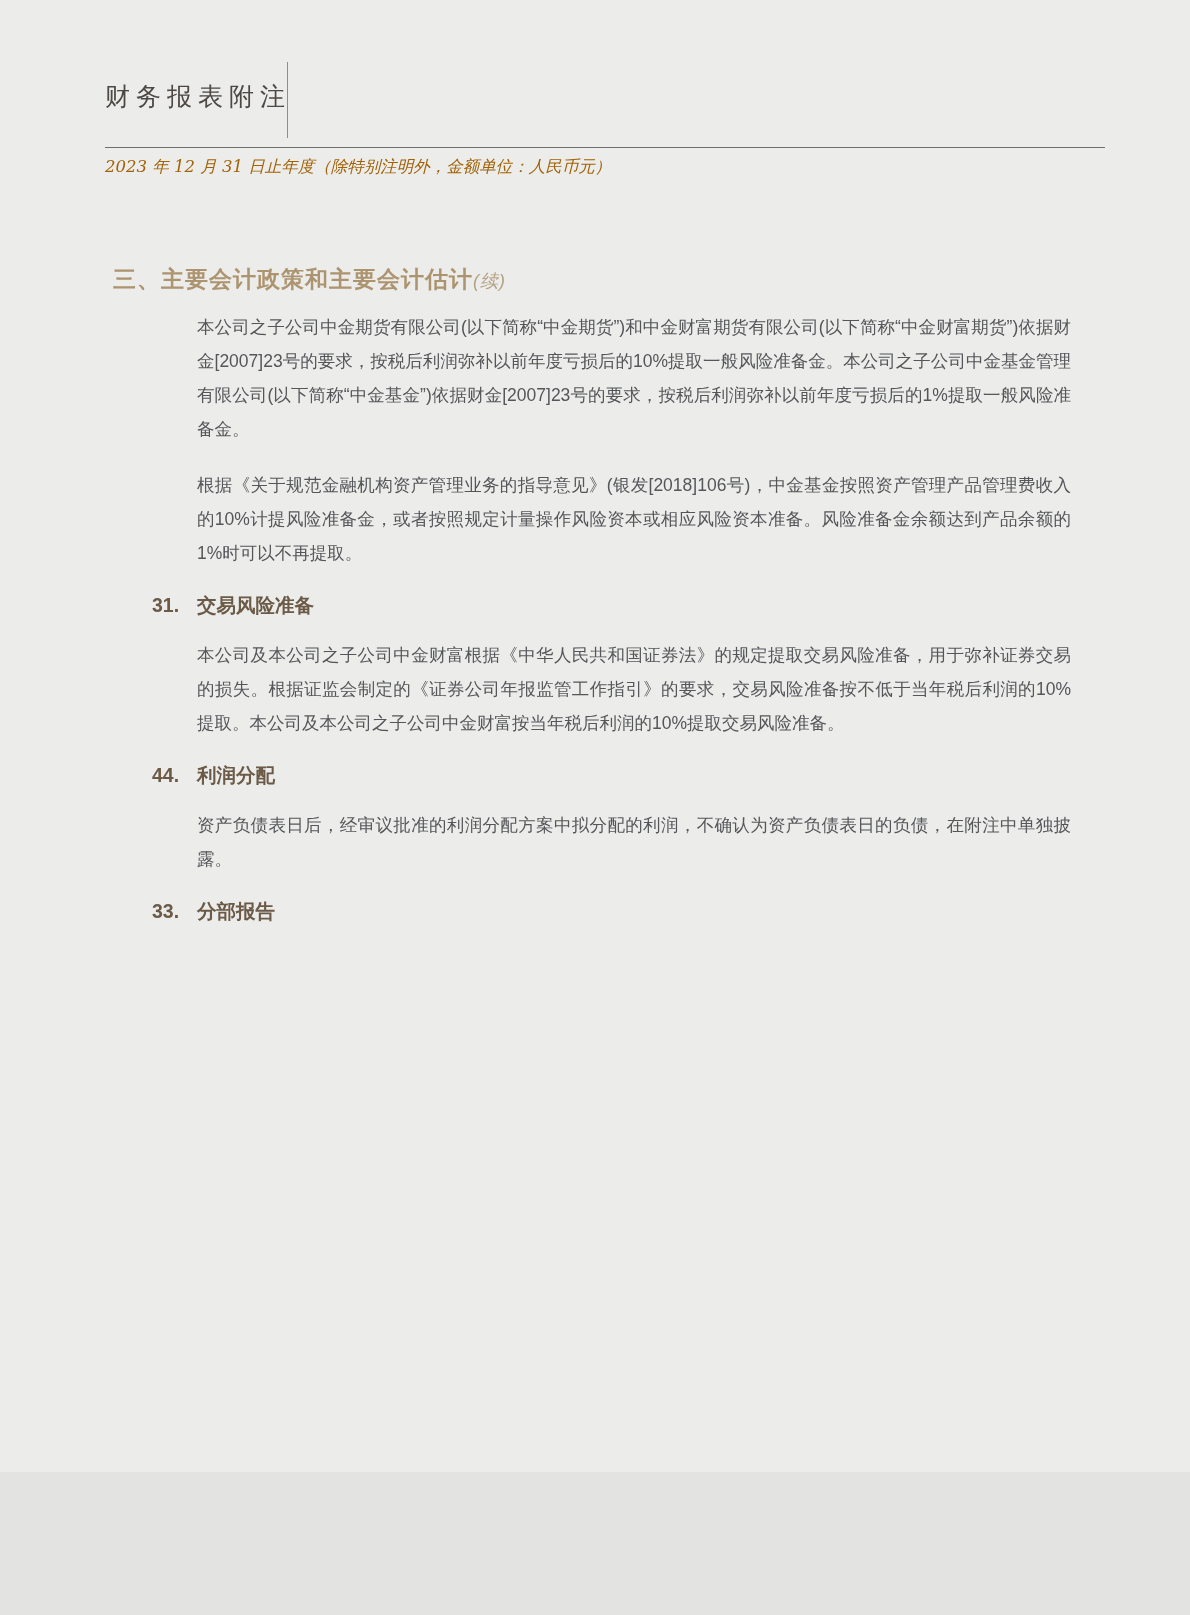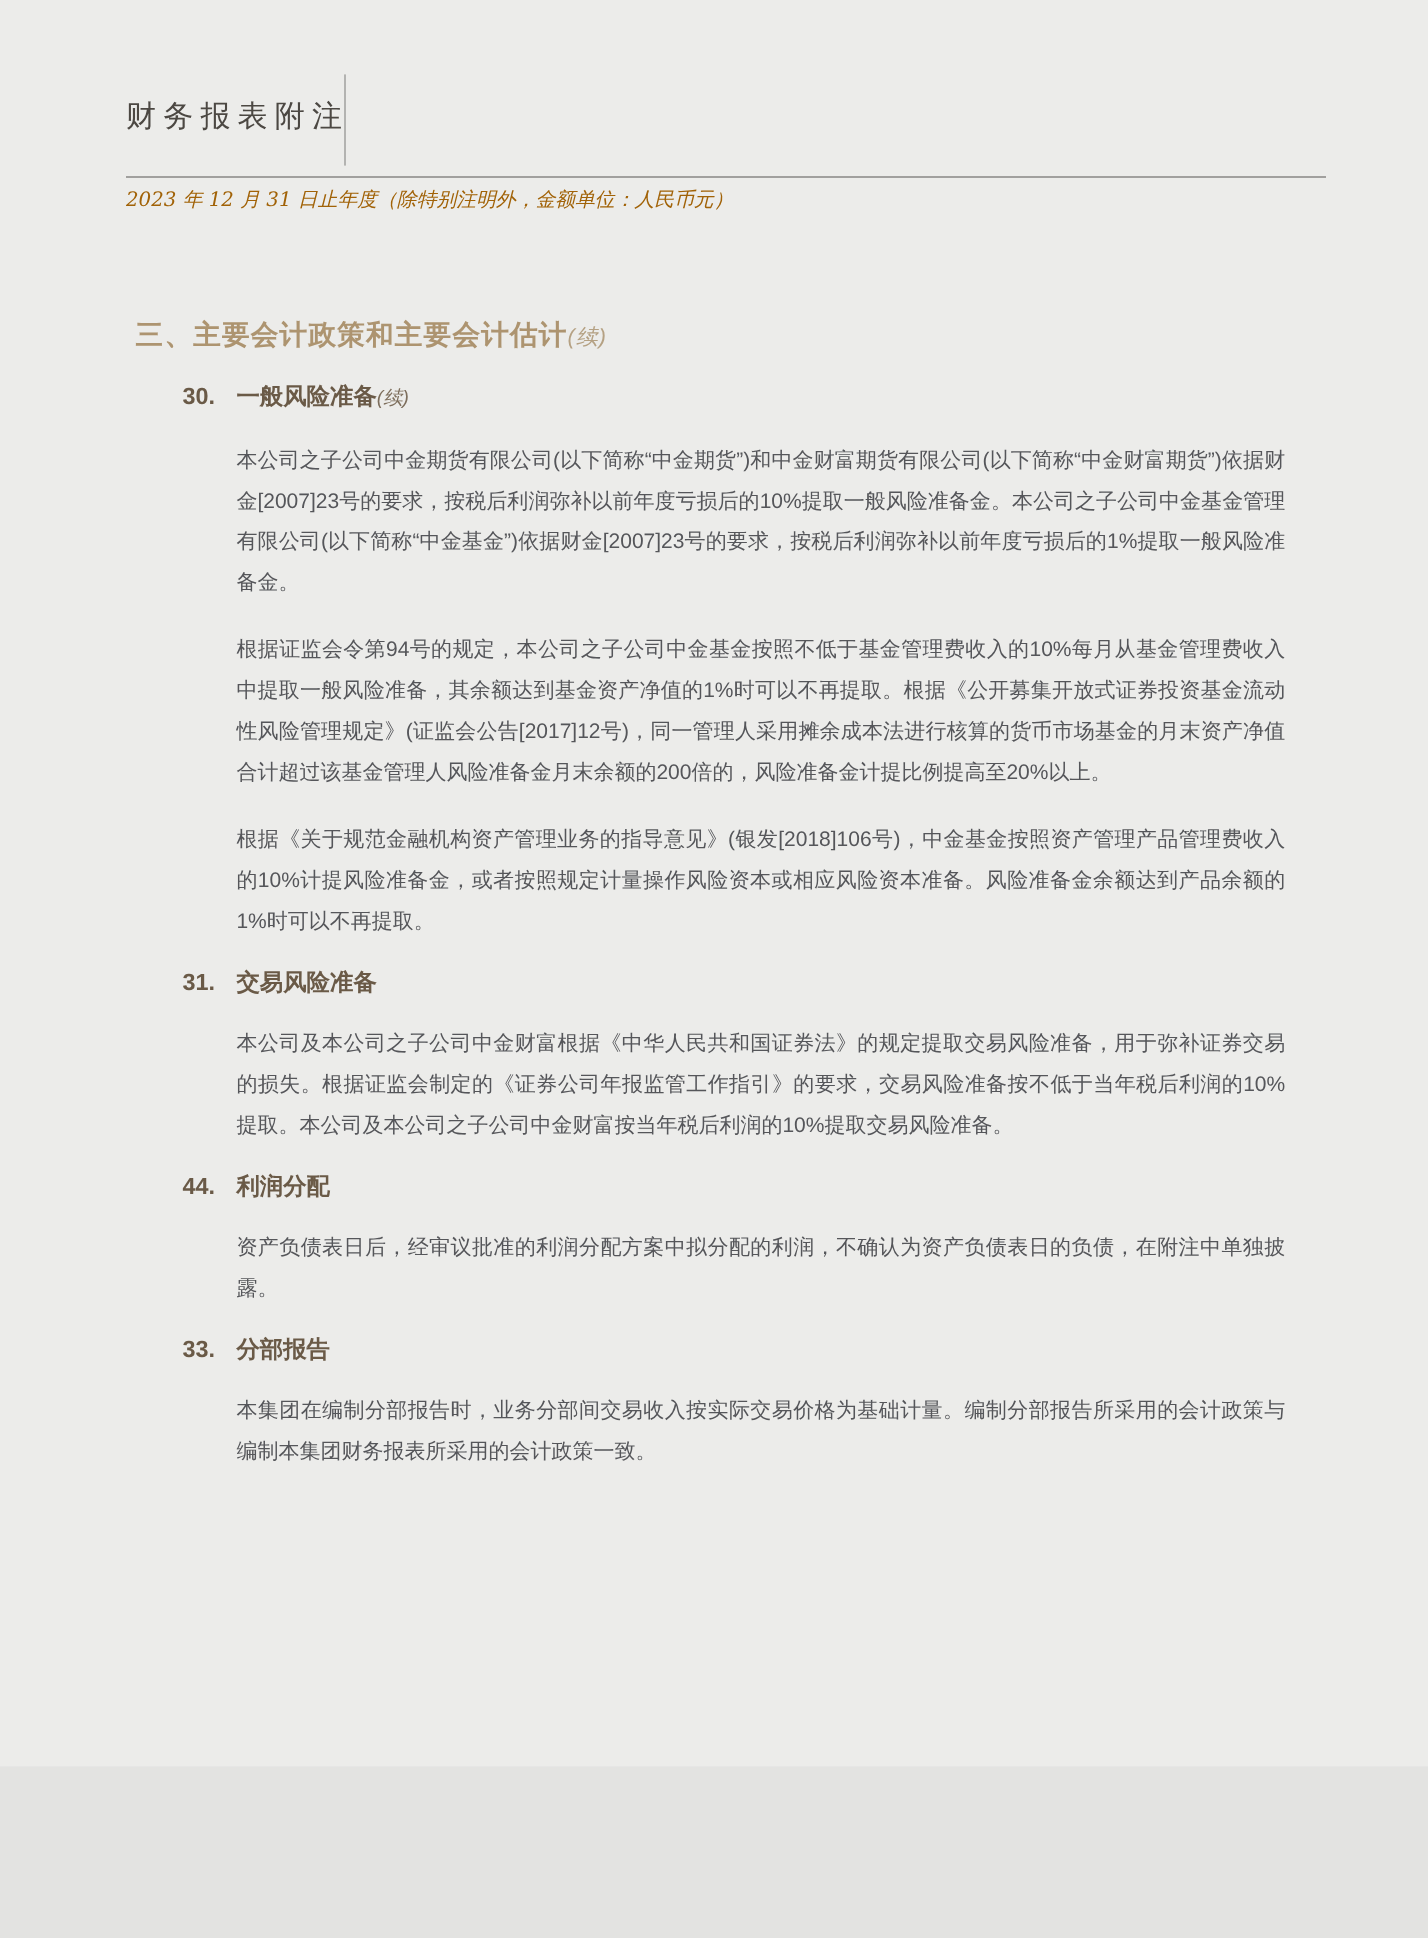--- a/index.html
+++ b/index.html
@@ -115,38 +115,35 @@
   <div class="doc-header-title">财务报表附注</div>
   <div class="v-divider"></div>
   <div class="h-rule"></div>
   <div class="doc-subtitle">2023 年 12 月 31 日止年度（除特别注明外，金额单位：人民币元）</div>
 
   <div class="section-title"><span>三、主要会计政策和主要会计估计</span><span class="suffix">(续)</span></div>
 
   <div class="content">
 
     <div class="subsection">
-      <div class="subsection-heading"><span class="sub-num">30.</span><span>一般风险准备</span><span class="sub-suffix">(续)</span></div>
       <p class="body-para">本公司之子公司中金期货有限公司(以下简称“中金期货”)和中金财富期货有限公司(以下简称“中金财富期货”)依据财金[2007]23号的要求，按税后利润弥补以前年度亏损后的10%提取一般风险准备金。本公司之子公司中金基金管理有限公司(以下简称“中金基金”)依据财金[2007]23号的要求，按税后利润弥补以前年度亏损后的1%提取一般风险准备金。</p>
-      <p class="body-para">根据证监会令第94号的规定，本公司之子公司中金基金按照不低于基金管理费收入的10%每月从基金管理费收入中提取一般风险准备，其余额达到基金资产净值的1%时可以不再提取。根据《公开募集开放式证券投资基金流动性风险管理规定》(证监会公告[2017]12号)，同一管理人采用摊余成本法进行核算的货币市场基金的月末资产净值合计超过该基金管理人风险准备金月末余额的200倍的，风险准备金计提比例提高至20%以上。</p>
       <p class="body-para">根据《关于规范金融机构资产管理业务的指导意见》(银发[2018]106号)，中金基金按照资产管理产品管理费收入的10%计提风险准备金，或者按照规定计量操作风险资本或相应风险资本准备。风险准备金余额达到产品余额的1%时可以不再提取。</p>
     </div>
 
     <div class="subsection">
       <div class="subsection-heading"><span class="sub-num">31.</span><span>交易风险准备</span></div>
       <p class="body-para">本公司及本公司之子公司中金财富根据《中华人民共和国证券法》的规定提取交易风险准备，用于弥补证券交易的损失。根据证监会制定的《证券公司年报监管工作指引》的要求，交易风险准备按不低于当年税后利润的10%提取。本公司及本公司之子公司中金财富按当年税后利润的10%提取交易风险准备。</p>
     </div>
 
     <div class="subsection">
       <div class="subsection-heading"><span class="sub-num">44.</span><span>利润分配</span></div>
       <p class="body-para">资产负债表日后，经审议批准的利润分配方案中拟分配的利润，不确认为资产负债表日的负债，在附注中单独披露。</p>
     </div>
 
     <div class="subsection">
       <div class="subsection-heading"><span class="sub-num">33.</span><span>分部报告</span></div>
-      <p class="body-para">本集团在编制分部报告时，业务分部间交易收入按实际交易价格为基础计量。编制分部报告所采用的会计政策与编制本集团财务报表所采用的会计政策一致。</p>
     </div>
 
   </div>
 
   <div class="page-number">230</div>
 
 </div>
 
 </body></html>

